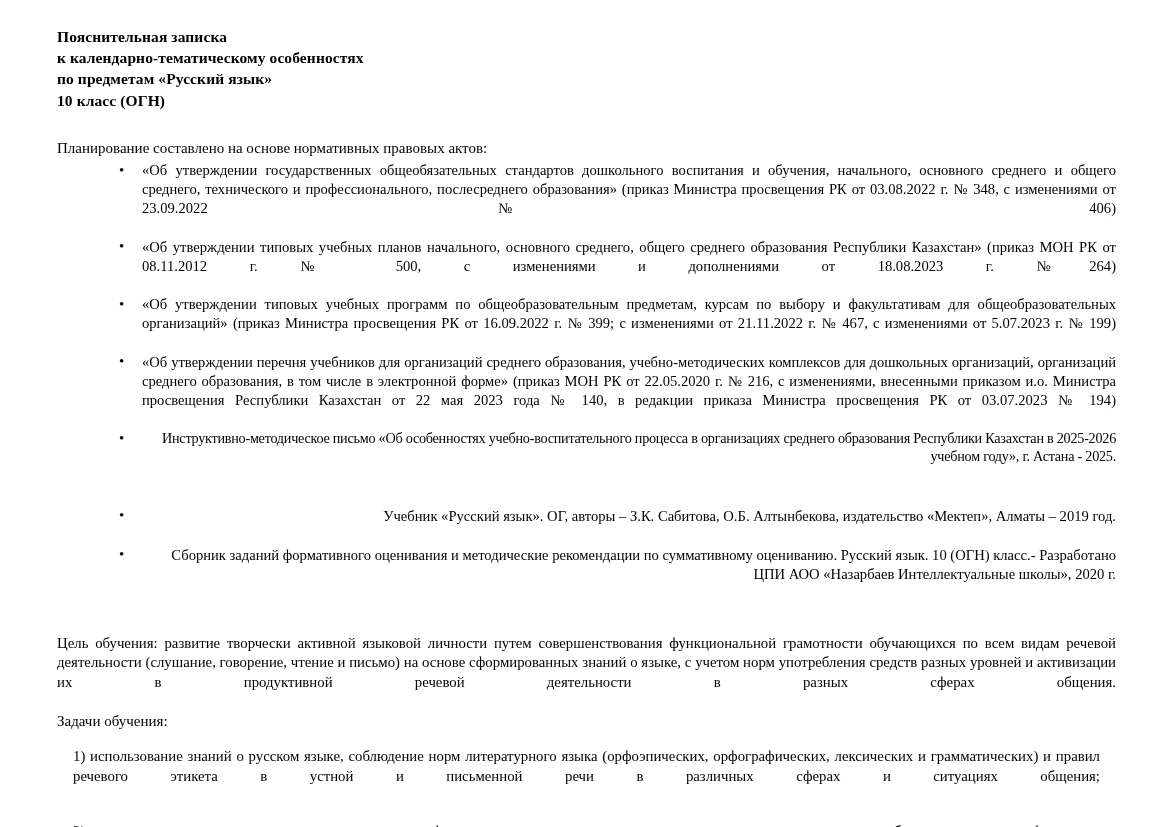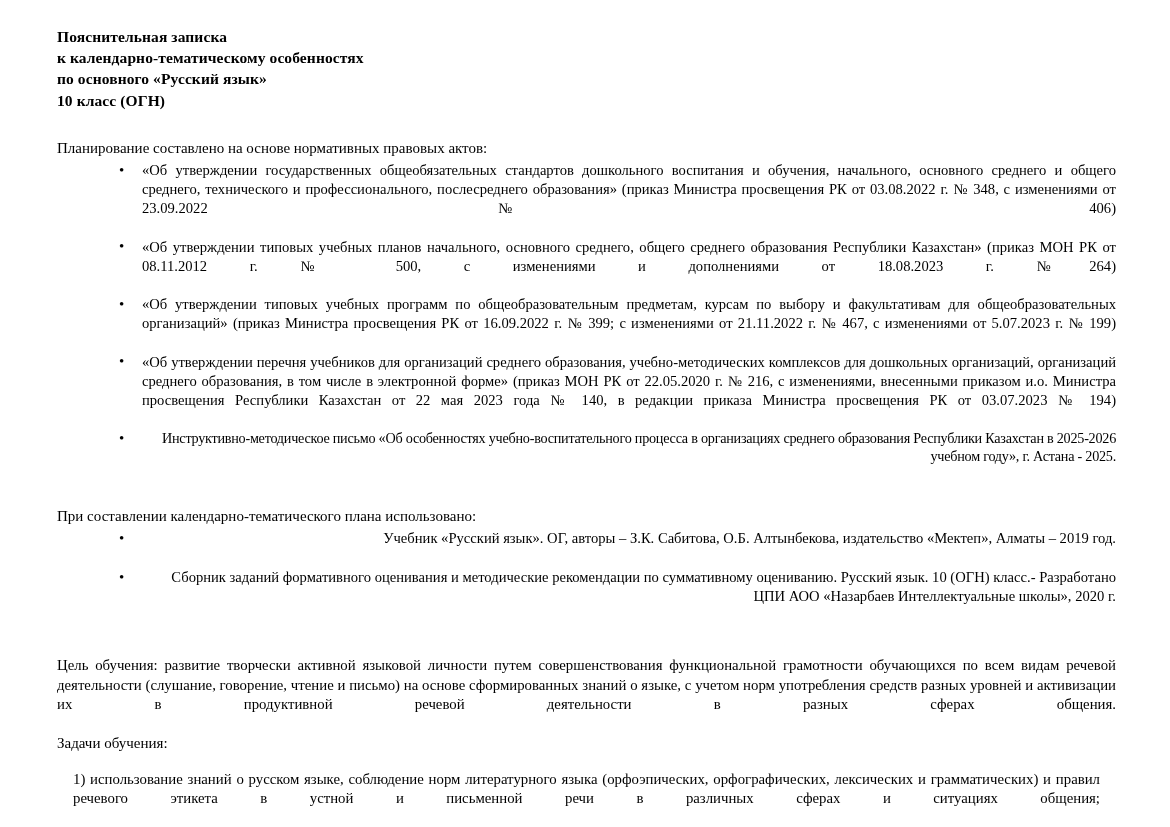--- a/index.html
+++ b/index.html
@@ -114,39 +114,38 @@
   }
 </style>
 </head>
 <body>
 
 <div class="page">
 
   <div class="title-block">
     <span class="title-line">Пояснительная записка</span>
     <span class="title-line">к   календарно-тематическому особенностях</span>
-    <span class="title-line">по основного «Русский язык»</span>
+    <span class="title-line">по предметам «Русский язык»</span>
     <span class="title-line">10 класс (ОГН)</span>
   </div>
 
   <div class="block">
     <div class="section-heading">Планирование составлено на основе нормативных правовых актов:</div>
     <ul class="bullets">
       <li>«Об утверждении государственных общеобязательных стандартов дошкольного воспитания и обучения, начального, основного среднего и общего среднего, технического и профессионального, послесреднего образования» (приказ Министра просвещения РК  от 03.08.2022 г. № 348, с изменениями от 23.09.2022 № 406)</li>
       <li>«Об утверждении типовых учебных планов начального, основного  среднего, общего среднего  образования Республики Казахстан» (приказ МОН РК от 08.11.2012 г. № 500, с изменениями и дополнениями  от  18.08.2023 г. №264)</li>
       <li>«Об утверждении типовых учебных программ по общеобразовательным предметам, курсам по выбору и факультативам для общеобразовательных организаций» (приказ Министра просвещения РК от 16.09.2022 г. № 399; с изменениями от 21.11.2022 г. № 467, с изменениями от 5.07.2023 г. № 199)</li>
       <li>«Об утверждении перечня учебников для организаций среднего образования, учебно-методических комплексов для  дошкольных  организаций, организаций  среднего образования, в том числе в электронной форме» (приказ МОН  РК  от  22.05.2020  г.  №  216,  с  изменениями, внесенными приказом и.о. Министра просвещения Республики Казахстан от 22 мая 2023 года № 140, в редакции приказа Министра просвещения РК от 03.07.2023 № 194)</li>
       <li class="narrow">Инструктивно-методическое письмо «Об особенностях учебно-воспитательного процесса в организациях среднего образования Республики Казахстан в 2025-2026 учебном году»,  г. Астана - 2025.</li>
     </ul>
   </div>
 
   <div class="gap-md"></div>
 
   <div class="block">
-    <div class="section-heading">При составлении календарно-тематического плана использовано:</div>
     <ul class="bullets loose">
       <li>Учебник  «Русский язык». ОГ, авторы – З.К. Сабитова, О.Б. Алтынбекова, издательство «Мектеп», Алматы – 2019 год.</li>
       <li>Сборник заданий формативного оценивания и методические рекомендации по суммативному оцениванию. Русский язык. 10 (ОГН) класс.- Разработано ЦПИ АОО «Назарбаев Интеллектуальные школы», 2020 г.</li>
     </ul>
   </div>
 
   <div class="gap-lg"></div>
 
   <div class="block">
     <p class="body-par"><span class="bold-lead">Цель обучения</span><span>: развитие творчески активной языковой личности путем совершенствования функциональной грамотности обучающихся по всем видам речевой деятельности (слушание, говорение, чтение и письмо) на основе сформированных знаний о языке, с учетом норм употребления средств разных уровней и  активизации их  в продуктивной речевой деятельности в  разных сферах общения.</span></p>

